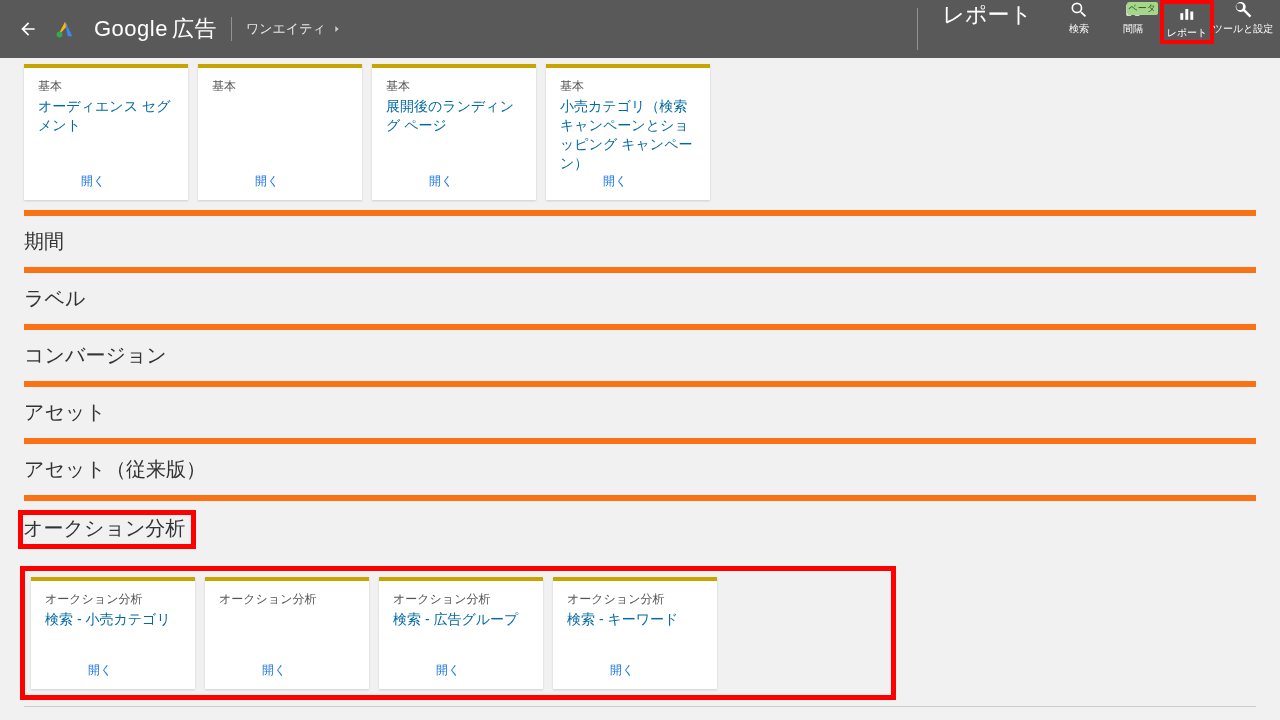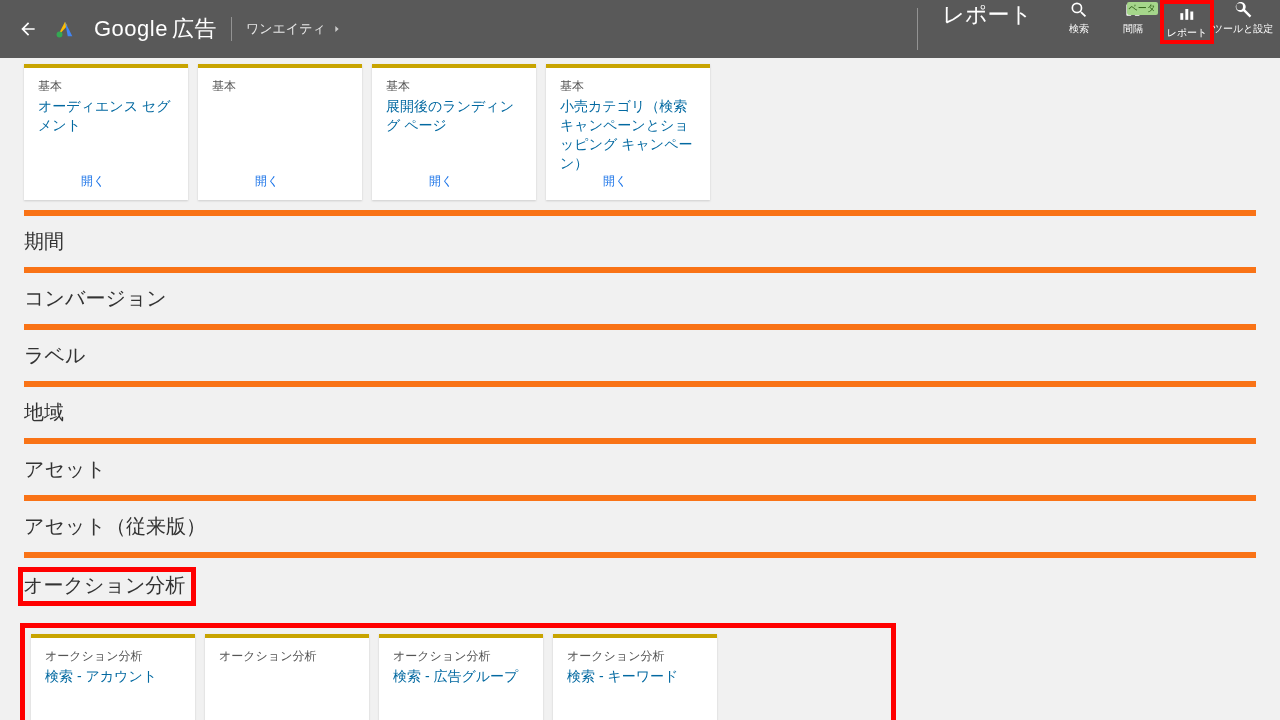--- a/index.html
+++ b/index.html
@@ -242,37 +242,36 @@
       <div class="open">開く</div>
     </div>
     <div class="card">
       <div class="cat">基本</div>
       <div class="title">小売カテゴリ（検索キャンペーンとショッピング キャンペーン）</div>
       <div class="open">開く</div>
     </div>
   </div>
 
   <div class="section-row">期間</div>
+  <div class="section-row">ラベル</div>
   <div class="section-row">コンバージョン</div>
-  <div class="section-row">ラベル</div>
-  <div class="section-row">地域</div>
   <div class="section-row">アセット</div>
   <div class="section-row">アセット（従来版）</div>
 
   <div class="section-row flush">
     <span class="highlight-box">
       <span>オークション分析</span>
     </span>
   </div>
 
   <div class="auction-wrap">
     <div class="card-row" style="padding:0; gap:10px;">
       <div class="card small">
         <div class="cat">オークション分析</div>
-        <div class="title">検索 - アカウント</div>
+        <div class="title">検索 - 小売カテゴリ</div>
         <div class="open">開く</div>
       </div>
       <div class="card small">
         <div class="cat">オークション分析</div>
         <div class="open">開く</div>
       </div>
       <div class="card small">
         <div class="cat">オークション分析</div>
         <div class="title">検索 - 広告グループ</div>
         <div class="open">開く</div>

